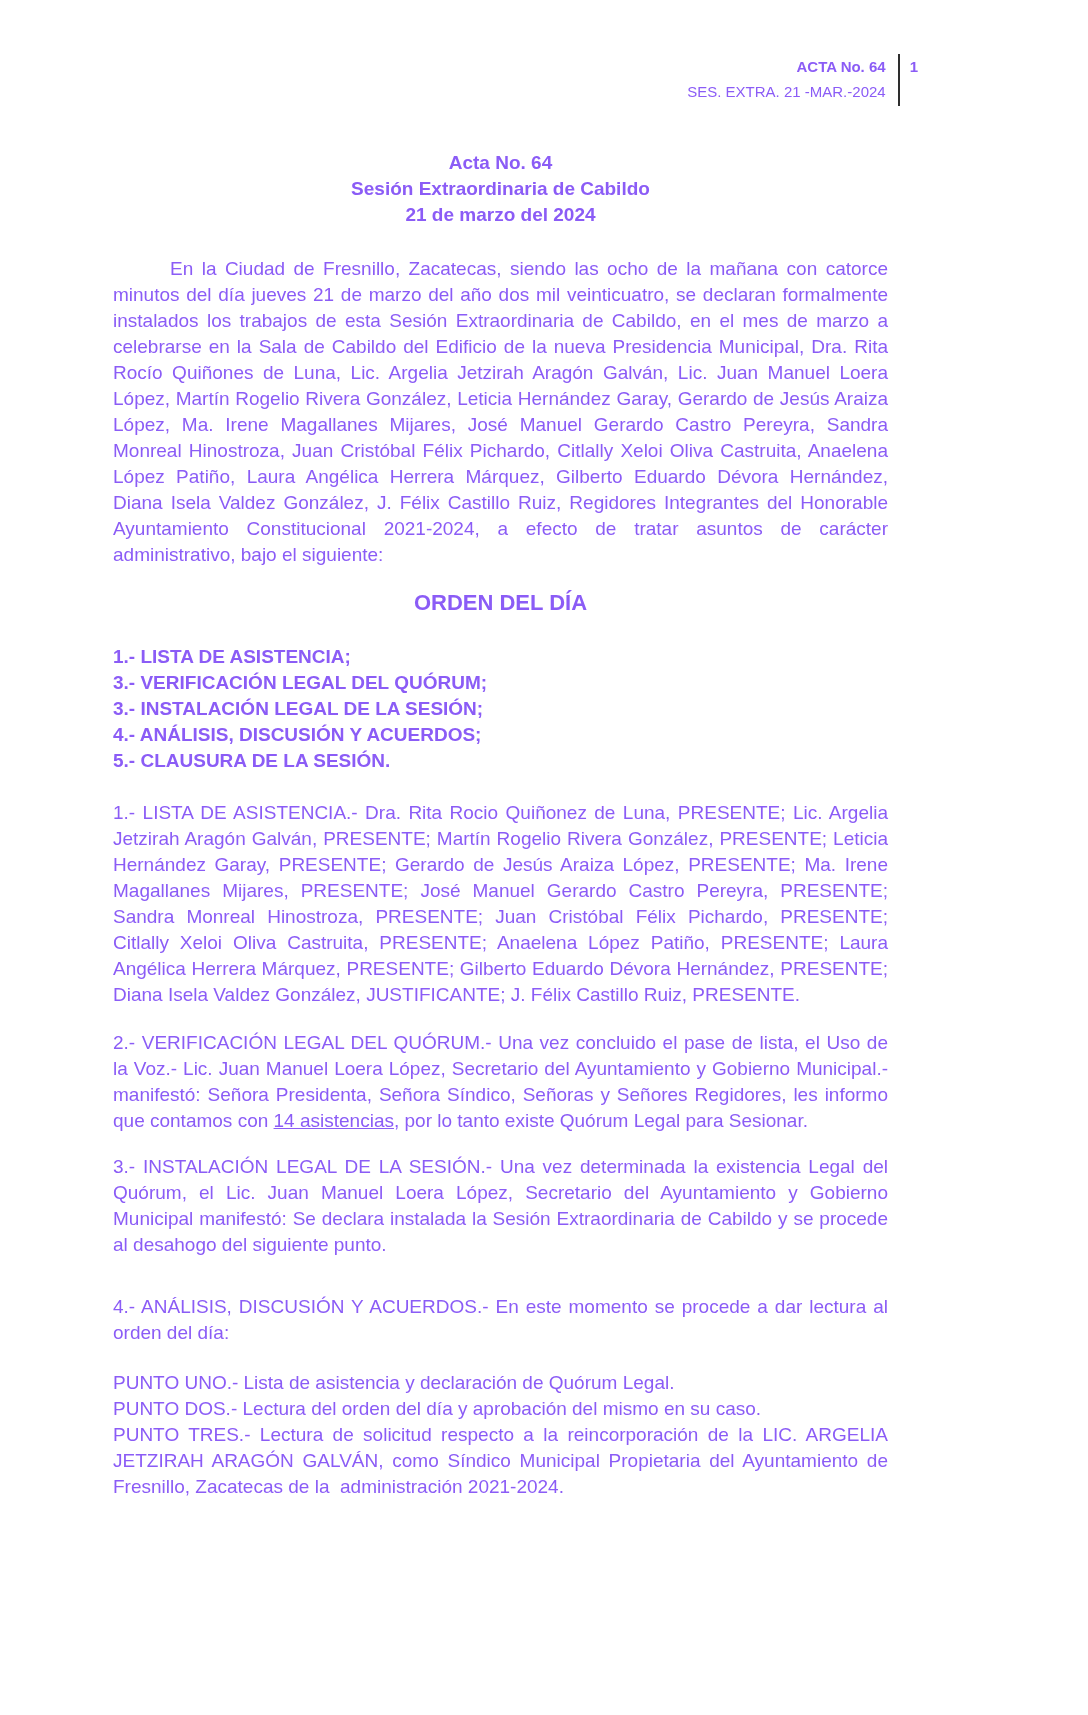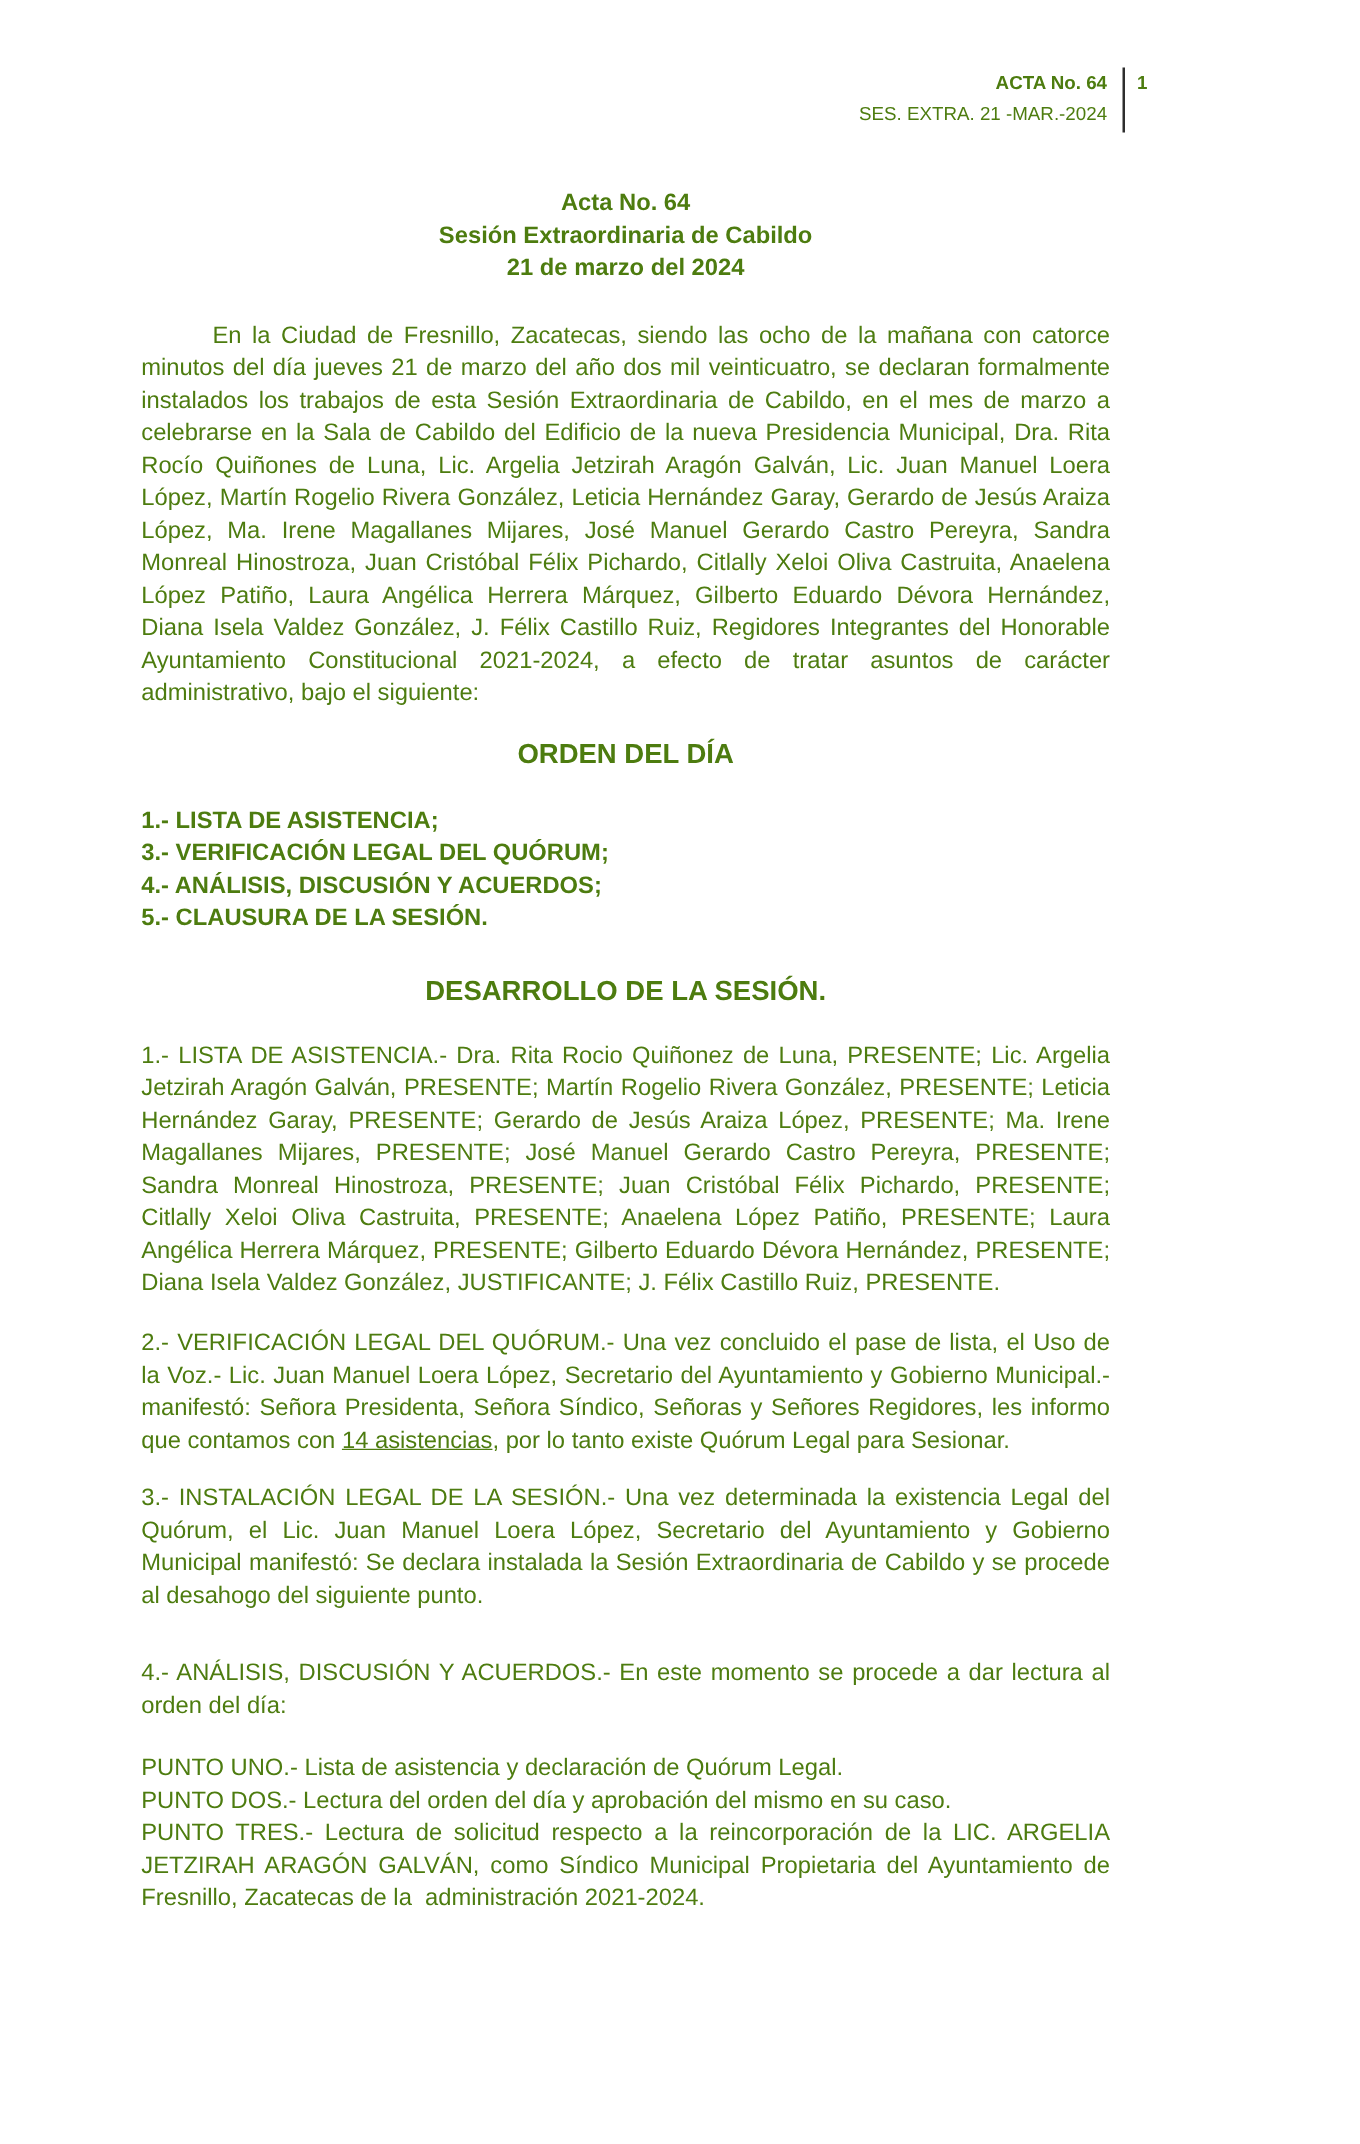--- a/index.html
+++ b/index.html
@@ -5,21 +5,21 @@
   html, body { margin: 0; padding: 0; background: #ffffff; }
   .page {
     position: relative;
     width: 1088px;
     height: 1715px;
     box-sizing: border-box;
     background: #ffffff;
     font-family: "Liberation Sans", "DejaVu Sans", sans-serif;
     font-size: 19px;
     line-height: 26px;
-    color: #4d7c0f;
+    color: #8b5cf6;
     padding: 150px 200px 60px 113px;
     overflow: hidden;
   }
   
   .doc-header {
     position: absolute;
     top: 54px;
     left: 0;
     width: 100%;
     box-sizing: border-box;
@@ -91,25 +91,25 @@
     <div>21 de marzo del 2024</div>
   </div>
 
   <p class="para indent intro"><span>En la Ciudad de Fresnillo, Zacatecas, siendo las ocho de la mañana con catorce minutos del día jueves 21 de marzo del año dos mil veinticuatro, se declaran formalmente instalados los trabajos de esta </span><span class="b">Sesión Extraordinaria de Cabildo, en el mes de marzo</span><span> a celebrarse en la </span><span class="b">Sala de Cabildo del Edificio de la nueva Presidencia Municipal,</span><span> Dra. Rita Rocío Quiñones de Luna, Lic. Argelia Jetzirah Aragón Galván, Lic. Juan Manuel Loera López, Martín Rogelio Rivera González, Leticia Hernández Garay, Gerardo de Jesús Araiza López, Ma. Irene Magallanes Mijares, José Manuel Gerardo Castro Pereyra, Sandra Monreal Hinostroza, Juan Cristóbal Félix Pichardo, Citlally Xeloi Oliva Castruita, Anaelena López Patiño, Laura Angélica Herrera Márquez, Gilberto Eduardo Dévora Hernández, Diana Isela Valdez González, J. Félix Castillo Ruiz, Regidores Integrantes del Honorable Ayuntamiento Constitucional 2021-2024, a efecto de tratar asuntos de carácter administrativo, bajo el siguiente:</span></p>
 
   <h3 class="center-heading orden-heading">ORDEN DEL DÍA</h3>
 
   <div class="orden-list">
     <div class="orden-item">1.- LISTA DE ASISTENCIA;</div>
     <div class="orden-item">3.- VERIFICACIÓN LEGAL DEL QUÓRUM;</div>
+    <div class="orden-item">3.- INSTALACIÓN LEGAL DE LA SESIÓN;</div>
     <div class="orden-item">4.- ANÁLISIS, DISCUSIÓN Y ACUERDOS;</div>
     <div class="orden-item">5.- CLAUSURA DE LA SESIÓN.</div>
   </div>
 
-  <h3 class="center-heading desarrollo-heading">DESARROLLO DE LA SESIÓN.</h3>
 
   <p class="para p-lista"><span class="b">1.- LISTA DE ASISTENCIA.-</span><span> Dra. Rita Rocio Quiñonez de Luna, </span><span class="b">PRESENTE;</span><span> Lic. Argelia Jetzirah Aragón Galván, </span><span class="b">PRESENTE;</span><span> Martín Rogelio Rivera González, </span><span class="b">PRESENTE</span><span>; Leticia Hernández Garay, </span><span class="b">PRESENTE</span><span>; Gerardo de Jesús Araiza López, </span><span class="b">PRESENTE;</span><span> Ma. Irene Magallanes Mijares, </span><span class="b">PRESENTE;</span><span> José Manuel Gerardo Castro Pereyra, </span><span class="b">PRESENTE;</span><span> Sandra Monreal Hinostroza, </span><span class="b">PRESENTE;</span><span> Juan Cristóbal Félix Pichardo, </span><span class="b">PRESENTE;</span><span> Citlally Xeloi Oliva Castruita, </span><span class="b">PRESENTE;</span><span> Anaelena López Patiño, </span><span class="b">PRESENTE;</span><span> Laura Angélica Herrera Márquez, </span><span class="b">PRESENTE;</span><span> Gilberto Eduardo Dévora Hernández, </span><span class="b">PRESENTE;</span><span> Diana Isela Valdez González, </span><span class="b">JUSTIFICANTE;</span><span> J. Félix Castillo Ruiz, </span><span class="b">PRESENTE.</span></p>
 
   <p class="para p-quorum"><span class="b">2.- VERIFICACIÓN LEGAL DEL QUÓRUM.-</span><span> Una vez concluido el pase de lista, el </span><span class="b">Uso de la Voz.- Lic. Juan Manuel Loera López, Secretario del Ayuntamiento y Gobierno Municipal.-</span><span> manifestó: Señora Presidenta, Señora Síndico, Señoras y Señores Regidores, les informo que contamos con </span><span class="b u">14 asistencias</span><span>, por lo tanto existe Quórum Legal para Sesionar.</span></p>
 
   <p class="para p-instalacion"><span class="b">3</span><span>.- </span><span class="b">INSTALACIÓN LEGAL DE LA SESIÓN</span><span>.- Una vez determinada la existencia Legal del Quórum, el </span><span class="b">Lic. Juan Manuel Loera López, Secretario del Ayuntamiento y Gobierno Municipal</span><span> manifestó: Se declara instalada la Sesión Extraordinaria de Cabildo y se procede al desahogo del siguiente punto.</span></p>
 
   <p class="para p-analisis"><span class="b">4.- </span><span class="b">ANÁLISIS, DISCUSIÓN Y ACUERDOS</span><span>.- En este momento se procede a dar lectura al orden del día:</span></p>
 
   <div class="puntos">

